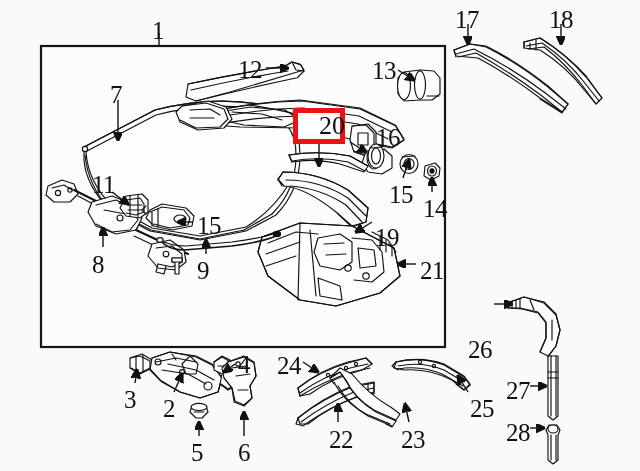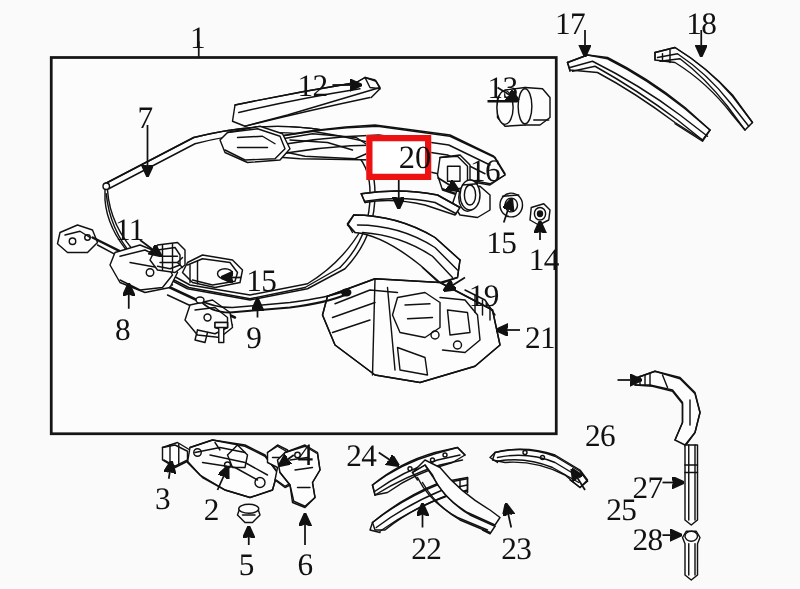--- a/index.html
+++ b/index.html
@@ -442,38 +442,38 @@
     </g>
   </svg>
 
   <div class="highlight-box" style="left:293px; top:108px; width:52px; height:36px;">
   </div>
   <div class="highlight-label" style="left:303px; top:113px;">20</div>
 
   <div class="callout" style="left:152px; top:18px;">1</div>
   <div class="callout" style="left:110px; top:82px;">7</div>
   <div class="callout" style="left:238px; top:57px;">12</div>
-  <div class="callout" style="left:390px; top:58px;text-decoration:underline;">13</div>
+  <div class="callout" style="left:372px; top:58px;">13</div>
   <div class="callout" style="left:341px; top:125px;margin-left:35px;">16</div>
   <div class="callout" style="left:389px; top:182px;">15</div>
   <div class="callout" style="left:423px; top:196px;">14</div>
   <div class="callout" style="left:92px;  top:172px;text-align:center;">11</div>
   <div class="callout" style="left:197px; top:213px;">15</div>
   <div class="callout" style="left:375px; top:225px;">19</div>
   <div class="callout" style="left:92px;  top:252px;">8</div>
   <div class="callout" style="left:197px; top:258px;">9</div>
   <div class="callout" style="left:420px; top:258px;text-align:right;">21</div>
-  <div class="callout" style="left:444px; top:7px;text-align:right;">17</div>
+  <div class="callout" style="left:455px; top:7px;text-align:right;">17</div>
   <div class="callout" style="left:549px; top:7px;">18</div>
   <div class="callout" style="left:468px; top:309px;margin-top:28px;">26</div>
   <div class="callout" style="left:506px; top:378px;">27</div>
   <div class="callout" style="left:506px; top:420px;">28</div>
   <div class="callout" style="left:124px; top:387px;">3</div>
   <div class="callout" style="left:163px; top:396px;">2</div>
   <div class="callout" style="left:238px; top:352px;">4</div>
   <div class="callout" style="left:191px; top:440px;">5</div>
   <div class="callout" style="left:238px; top:440px;">6</div>
   <div class="callout" style="left:277px; top:353px;">24</div>
   <div class="callout" style="left:329px; top:427px;">22</div>
   <div class="callout" style="left:401px; top:427px;">23</div>
-  <div class="callout" style="left:470px; top:396px;margin-left:15px;">25</div>
+  <div class="callout" style="left:470px; top:396px;">25</div>
 
 </div>
 
 </body></html>

